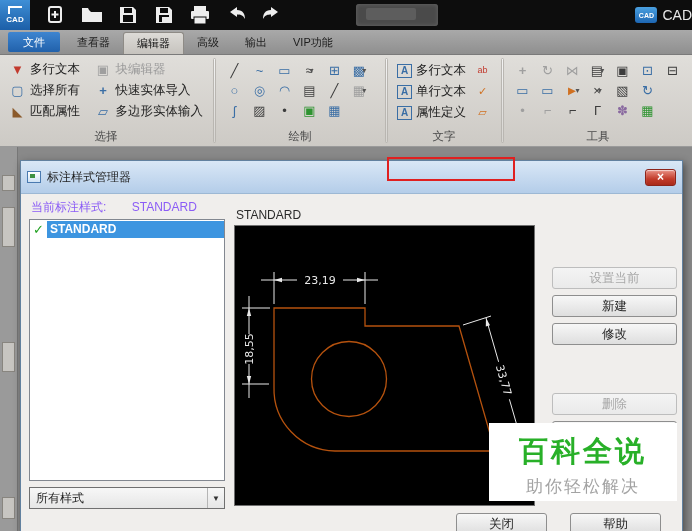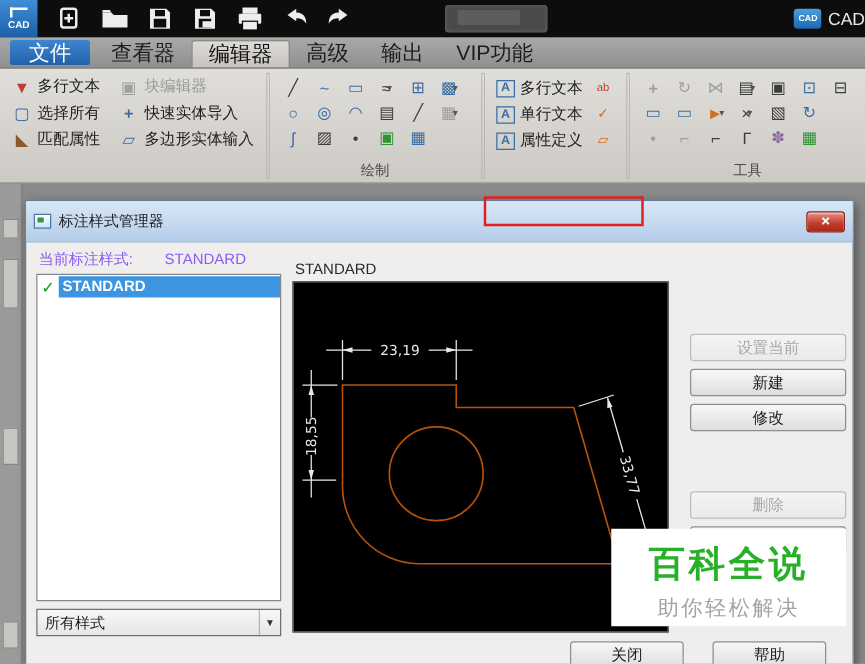--- a/index.html
+++ b/index.html
@@ -14,21 +14,21 @@
   .qat .qbtn { width:24px; height:22px; display:flex; align-items:center; justify-content:center; }
   .qat svg { display:block; }
   .redacted { position:absolute; left:356px; top:4px; width:82px; height:22px; background:#4a4a4a; border-radius:3px; box-shadow:inset 0 0 4px #666; }
   .redacted:after { content:""; position:absolute; left:10px; top:4px; width:50px; height:12px; background:#5d5d5d; border-radius:2px; }
   .tb-right { position:absolute; right:0px; top:0; height:30px; display:flex; align-items:center; gap:5px; padding-right:0; }
   .cad-badge { width:22px; height:16px; background:linear-gradient(#4aa0e0,#1d66b2); border-radius:3px; color:#fff; font-size:7px; font-weight:bold; display:flex; align-items:center; justify-content:center; }
   .tb-right .txt { color:#e8e8e8; font-size:14px; }
 
   
   .menubar { position:absolute; left:0; top:30px; width:692px; height:25px; background:linear-gradient(#a9a9a9,#8f8f8f); border-bottom:1px solid #7a7a7a; display:flex; align-items:stretch; padding-left:8px; }
-  .mtab { padding:0 13px; font-size:17px; color:#1c1c1c; display:flex; align-items:center; }
+  .mtab { padding:0 13px; font-size:11px; color:#1c1c1c; display:flex; align-items:center; }
   .mtab.file { background:linear-gradient(#3e85d0,#2161ab); color:#fff; margin:2px 4px 2px 0; border-radius:2px; padding:0 15px; }
   .mtab.active { background:linear-gradient(#dddbd7,#c6c3be); border:1px solid #8e8b86; border-bottom:none; border-radius:3px 3px 0 0; margin-top:2px; color:#111; }
 
   
   .ribbon { position:absolute; left:0; top:55px; width:692px; height:92px; background:linear-gradient(#e0deda,#cdcac5); border-bottom:1px solid #9a9a9a; display:flex; }
   .rgroup { position:relative; display:flex; flex-direction:column; }
   .rgroup .gbody { flex:1; display:flex; padding:4px 6px 0 6px; }
   .rgroup .glabel { height:17px; text-align:center; font-size:11.5px; color:#4a4a4a; }
   .gsep { width:4px; display:flex; flex-direction:column; align-items:center; justify-content:flex-end; padding-bottom:2px; }
   .gsep .bar { width:3px; flex:1; background:linear-gradient(#f4f4f4,#d6d4d0); border:1px solid #b9b6b1; border-radius:2px; margin:3px 0 1px 0; }
@@ -174,20 +174,21 @@
           <div class="rbtn">
             <span class="ico c-blue" style="font-weight:bold">+</span>
             <span>快速实体导入</span>
           </div>
           <div class="rbtn">
             <span class="ico c-blue">▱</span>
             <span>多边形实体输入</span>
           </div>
         </div>
       </div>
+      <div class="glabel">选择</div>
     </div>
 
     <div class="gsep">
         <div class="bar"></div>
       </div>
 
     <div class="rgroup" style="width:168px">
       <div class="gbody" style="flex-direction:column; padding-top:5px;">
         <div class="irow">
           <span class="icell c-dark">╱</span>
@@ -240,20 +241,21 @@
           <span class="ico c-blue" style="border:1px solid #3a6ea5; font-size:10px; font-weight:bold; width:15px; height:14px;">A</span>
           <span>单行文本</span>
           <span class="ico c-orange" style="font-size:11px; margin-left:auto;">✓</span>
         </div>
         <div class="rbtn">
           <span class="ico c-blue" style="border:1px solid #3a6ea5; font-size:10px; font-weight:bold; width:15px; height:14px;">A</span>
           <span>属性定义</span>
           <span class="ico c-orange" style="font-size:11px; margin-left:auto;">▱</span>
         </div>
       </div>
+      <div class="glabel">文字</div>
     </div>
 
     <div class="gsep">
         <div class="bar"></div>
       </div>
 
     <div class="rgroup" style="flex:1">
       <div class="gbody" style="flex-direction:column; padding-top:5px;">
         <div class="irow">
           <span class="icell c-gray" style="font-weight:bold">+</span>

